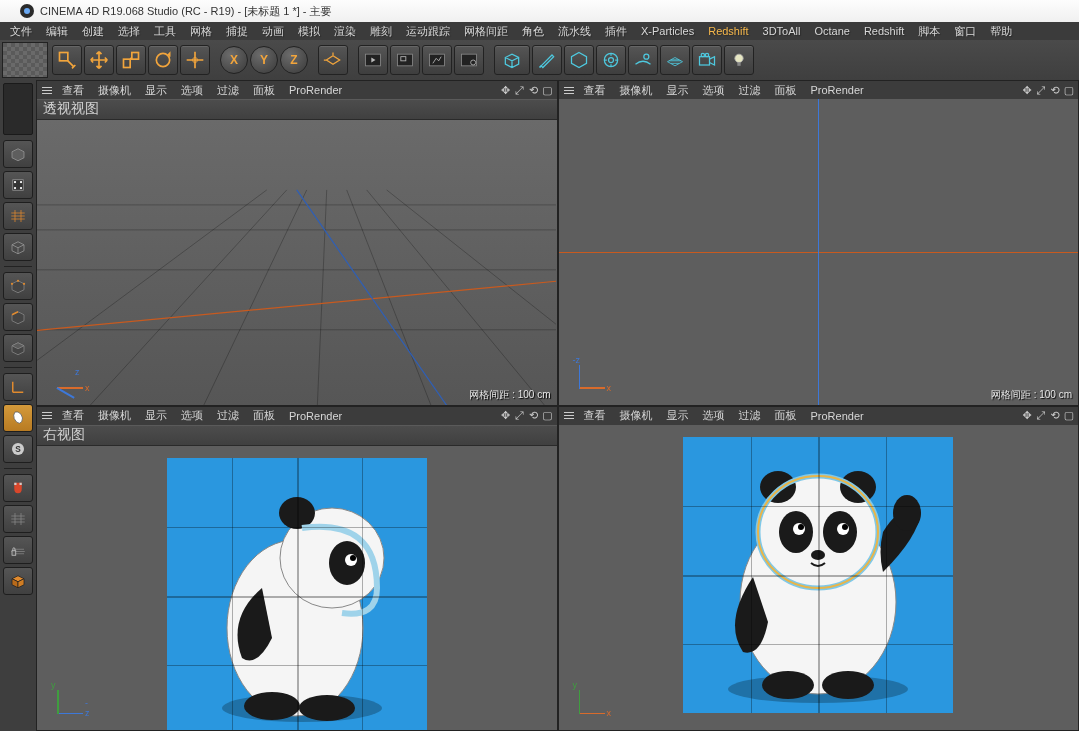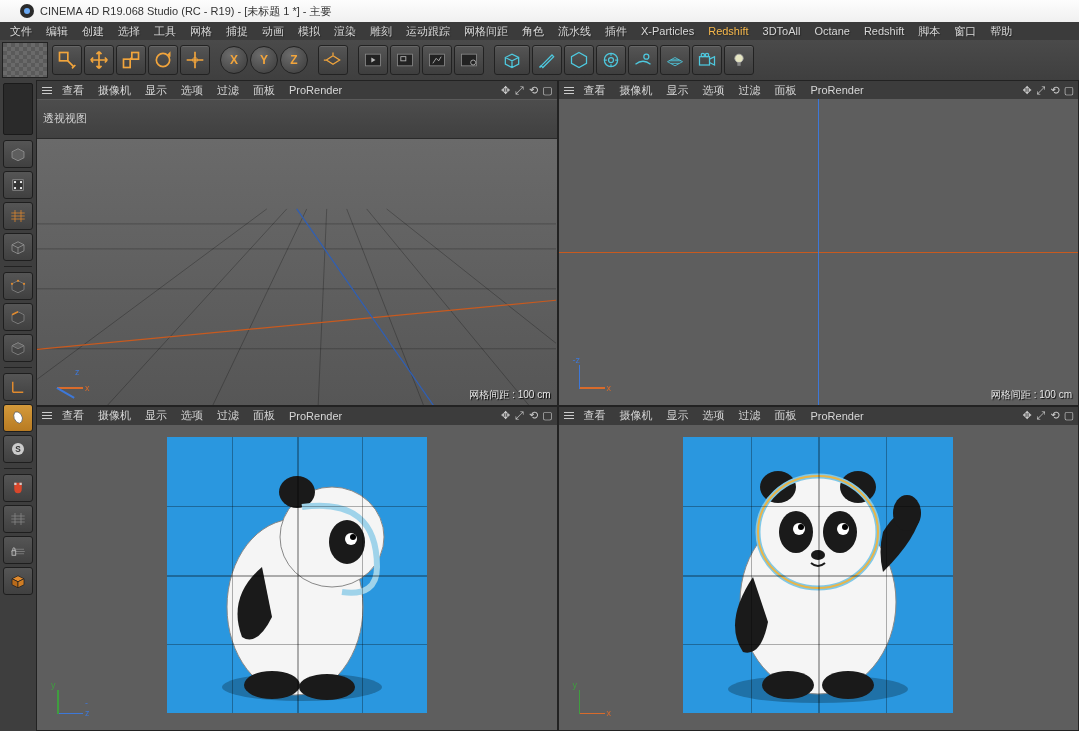--- a/index.html
+++ b/index.html
@@ -32,21 +32,21 @@
 .prerender-box { width: 30px; height: 52px; background: #2a2a2a; border: 1px solid #1a1a1a; border-radius: 2px; margin-bottom: 2px; }
 
 .viewports { flex: 1; display: grid; grid-template-columns: 1fr 1fr; grid-template-rows: 1fr 1fr; gap: 0; }
 .viewport { display: flex; flex-direction: column; border: 1px solid #222; background: #5a5a5a; position: relative; overflow: hidden; }
 .vp-menubar { background: #3c3c3c; height: 18px; display: flex; align-items: center; padding: 0 2px; gap: 0; }
 .vp-menubar .hamb { width: 16px; cursor: pointer; display: flex; flex-direction: column; gap: 2px; justify-content: center; align-items: center; }
 .vp-menubar .hamb span { width: 10px; height: 1px; background: #ccc; }
 .vp-menubar .mitem { padding: 0 7px; cursor: default; color: #d6d6d6; }
 .vp-menubar .spacer { flex: 1; }
 .vp-menubar .vp-ctrl { width: 14px; height: 14px; display: flex; align-items: center; justify-content: center; cursor: pointer; }
-.vp-label { background: linear-gradient(#4d4d4d,#404040); padding: 12px 6px; font-size: 11px; color: #d0d0d0; border-bottom: 1px solid #2a2a2a; box-shadow: inset 0 1px 0 rgba(255,255,255,.08); }
+.vp-label { background: linear-gradient(#4d4d4d,#404040); padding: 1px 6px; font-size: 14px; color: #d0d0d0; border-bottom: 1px solid #2a2a2a; box-shadow: inset 0 1px 0 rgba(255,255,255,.08); }
 .vp-canvas { flex: 1; position: relative; background: #5e5e5e; }
 .vp-info { position: absolute; right: 6px; bottom: 3px; font-size: 10px; color: #e6e6e6; text-shadow: 1px 1px 1px #000; }
 
 .axis-widget { position: absolute; left: 14px; bottom: 10px; width: 40px; height: 40px; font-size: 9px; }
 .axis-widget .al { position: absolute; }
 .axis-x { width: 26px; height: 1.5px; background: #d96b2b; transform-origin: left; position: absolute; left: 6px; bottom: 6px; }
 .axis-y { width: 1.5px; height: 24px; background: #3f9d3f; position: absolute; left: 6px; bottom: 6px; }
 .axis-z { width: 20px; height: 1.5px; background: #3d78d9; position: absolute; left: 6px; bottom: 6px; transform: rotate(30deg); transform-origin: left; }
 
 .grid-persp { position: absolute; inset: 0; }
@@ -412,20 +412,21 @@
         <span class="mitem">选项</span>
         <span class="mitem">过滤</span>
         <span class="mitem">面板</span>
         <span class="mitem">ProRender</span>
         <div class="spacer"></div>
         <div class="vp-ctrl">✥</div>
         <div class="vp-ctrl">⤢</div>
         <div class="vp-ctrl">⟲</div>
         <div class="vp-ctrl">▢</div>
       </div>
+      <div class="vp-label">右视图</div>
       <div class="vp-canvas">
         <div class="panda">
           <div class="pgrid">
             <div class="pl" style="left:25%;top:0;width:1px;height:100%"></div>
             <div class="pl" style="left:50%;top:0;width:2px;height:100%"></div>
             <div class="pl" style="left:75%;top:0;width:1px;height:100%"></div>
             <div class="pl" style="top:25%;left:0;height:1px;width:100%"></div>
             <div class="pl" style="top:50%;left:0;height:2px;width:100%"></div>
             <div class="pl" style="top:75%;left:0;height:1px;width:100%"></div>
           </div>

